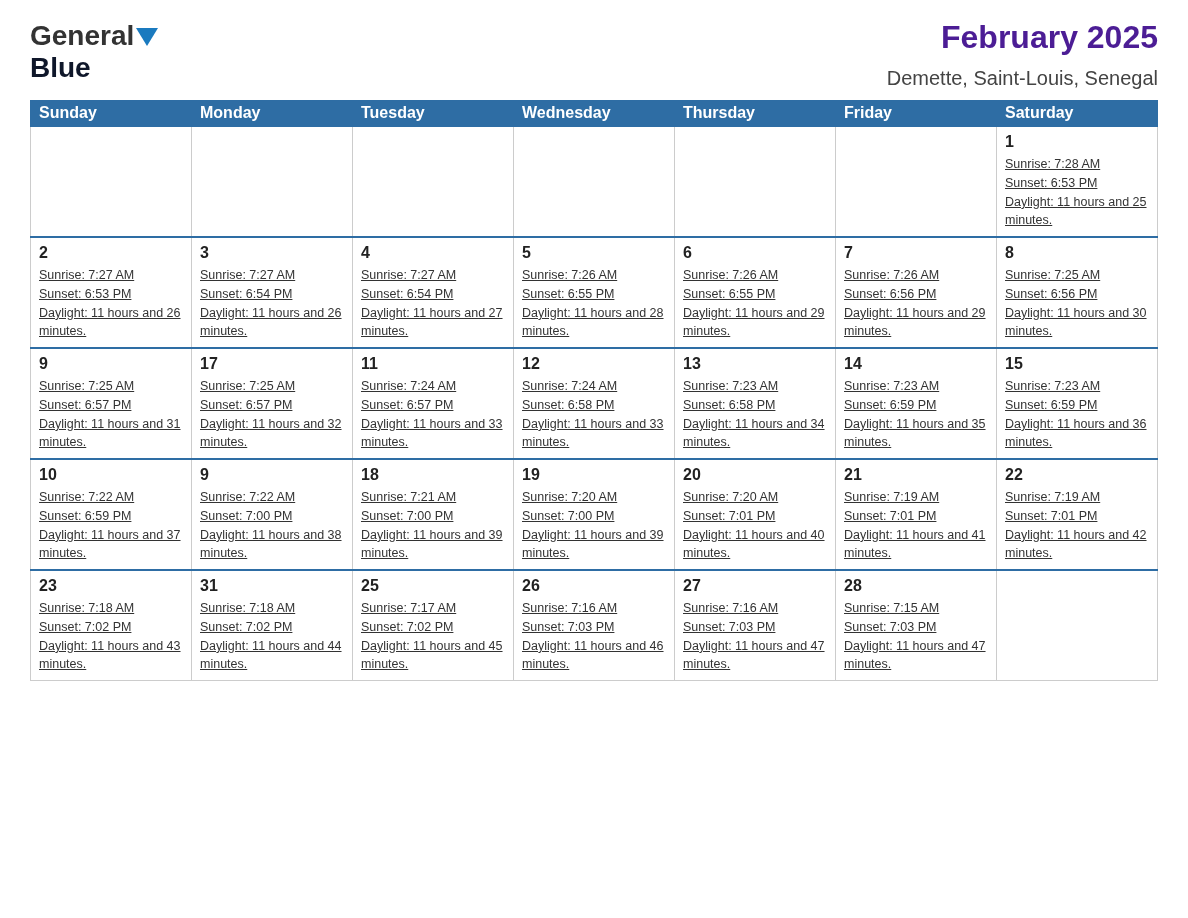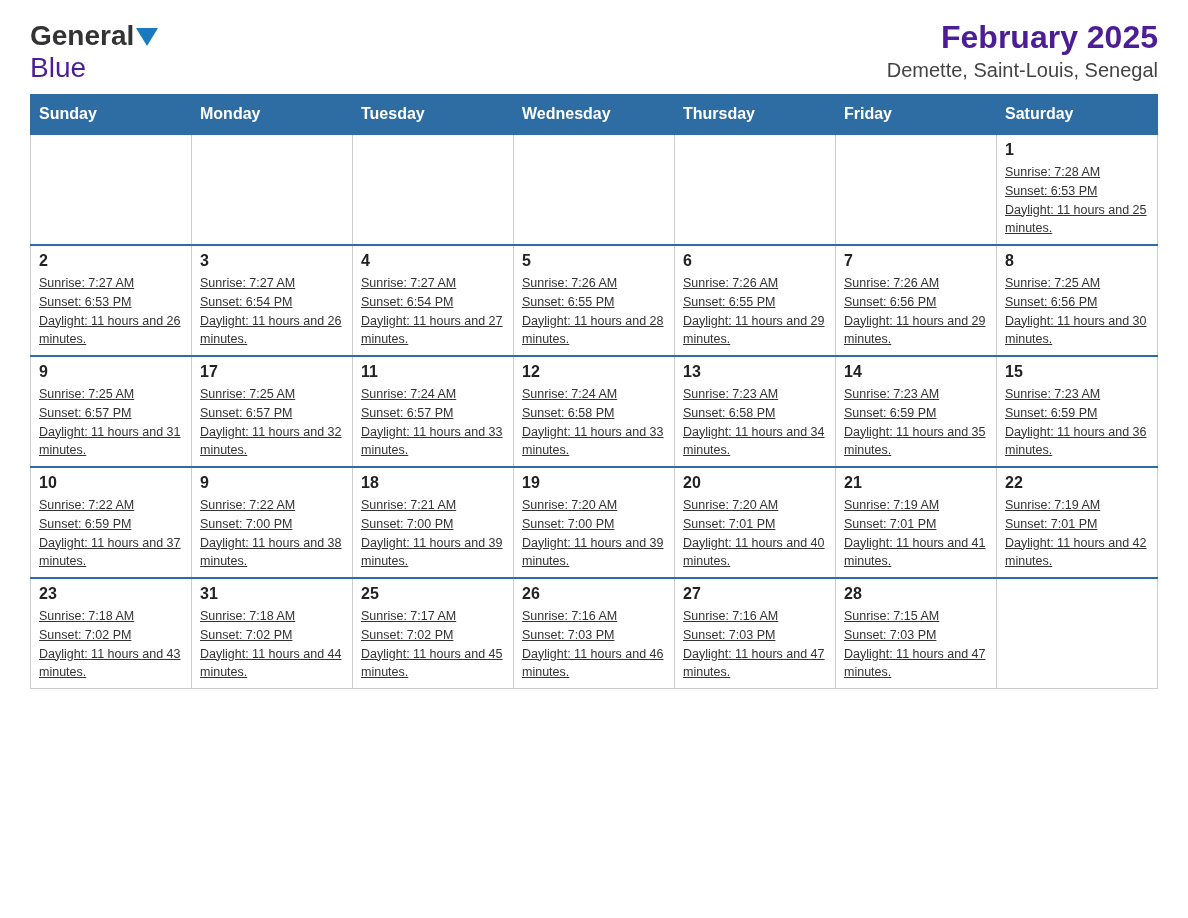--- a/index.html
+++ b/index.html
@@ -21,33 +21,33 @@
     }
     .title-block h1 {
       font-size: 32px;
       font-weight: bold;
       color: #4c1d95;
       line-height: 1.1;
     }
     .title-block .subtitle {
       font-size: 20px;
       color: #444;
-      margin-top: 4px;
+      margin-top: 12px;
     }
     .calendar {
       width: 100%;
       border-collapse: collapse;
       margin-top: 6px;
     }
     .calendar thead tr th {
       background-color: #2e6da4;
       color: #fff;
       font-size: 16px;
       font-weight: bold;
-      padding: 10px 8px;
+      padding: 3px 8px;
       text-align: left;
       border: 1px solid #2e6da4;
     }
     .calendar tbody tr td {
       vertical-align: top;
       border: 1px solid #ccc;
       padding: 6px 8px;
       font-size: 12.5px;
       color: #333;
       width: calc(100% / 7);
@@ -81,22 +81,22 @@
       align-items: center;
       text-align: right;
     }
     .logo-general {
       font-size: 28px;
       font-weight: bold;
       color: #333;
     }
     .logo-blue-text {
       font-size: 28px;
-      font-weight: normal;
-      color: #4c1d95;
+      font-weight: bold;
+      color: #0f172a;
     }
   </style>
 </head>
 <body>
 
 <div class="header">
   <div class="logo-container">
     <div class="logo-top-row">
       <span class="logo-general">General</span>
       <svg width="22" height="18" viewBox="0 0 22 18" style="margin-left:2px; margin-top:2px;">

